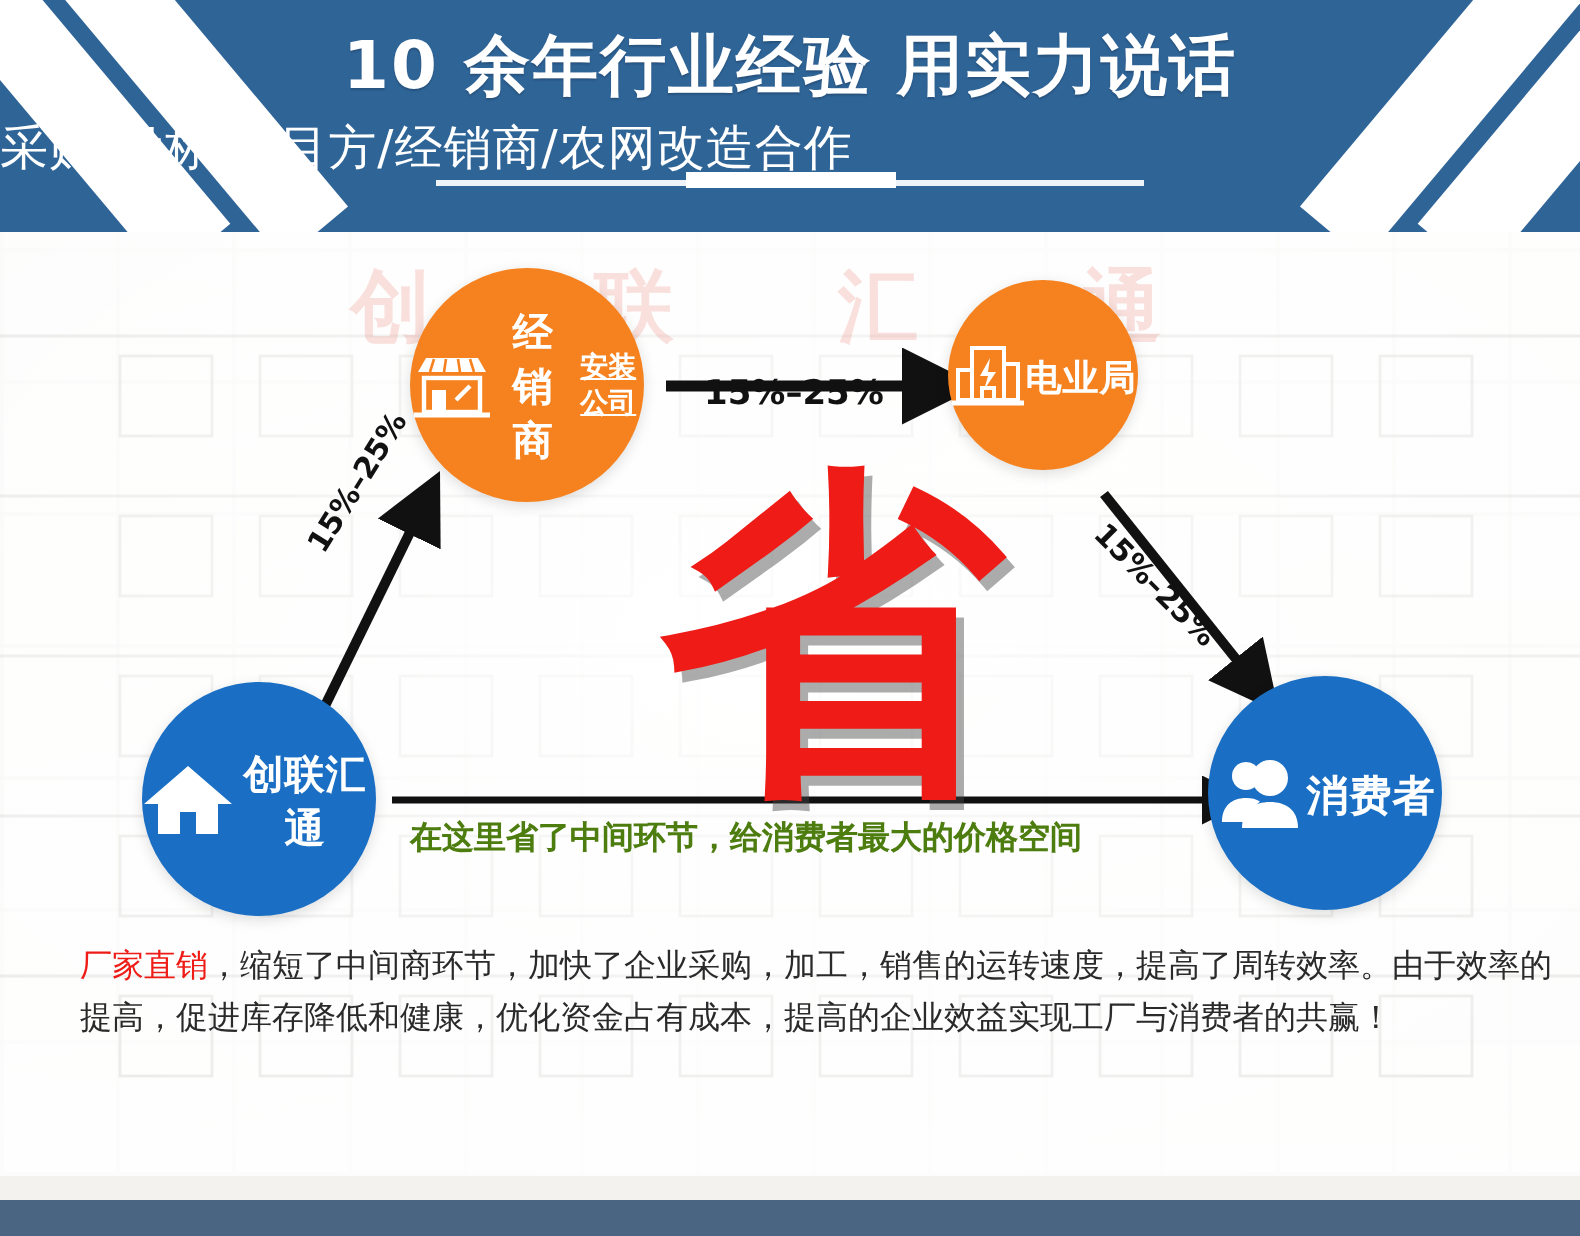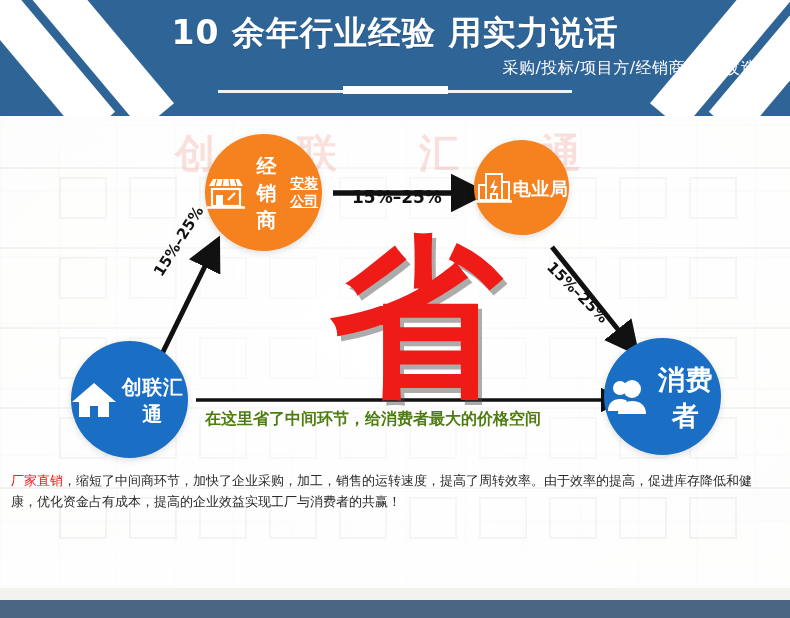--- a/index.html
+++ b/index.html
@@ -52,22 +52,22 @@
   .chev-r2 { right: -40px; top: -46px; width: 42px; height: 230px; transform: rotate(40deg); transform-origin: top right; }
 
   .h-title {
     position: absolute; left: 0; right: 0; top: 11px;
     text-align: center; color: #ffffff;
     font-size: 33px; font-weight: bold; letter-spacing: 1px;
     text-shadow: 0 1px 1px rgba(0,0,0,.18);
   }
   .h-sub {
     position: absolute; left: 0; right: 0; top: 58px;
-    text-align: right; color: #ffffff;
-    font-size: 16px; letter-spacing: .5px;
+    text-align: left; color: #ffffff;
+    font-size: 24px; letter-spacing: .5px;
   }
   .h-rule { position: absolute; left: 218px; top: 90px; width: 354px; height: 3px; background: #ffffff; opacity: .92; }
   .h-rule-mid { position: absolute; left: 343px; top: 86px; width: 105px; height: 8px; background: #ffffff; }
 
   
   .watermark {
     position: absolute; left: 0; right: 0; top: 126px;
     text-align: center;
     font-size: 40px; font-weight: bold; letter-spacing: 34px;
     color: rgba(224,78,58,0.17);
@@ -88,21 +88,21 @@
 
   .n-dealer   { left: 205px; top: 134px; width: 117px; height: 117px; background: #f5821f; }
   .n-bureau   { left: 474px; top: 140px; width: 95px;  height: 95px;  background: #f5821f; }
   .n-company  { left: 71px;  top: 341px; width: 117px; height: 117px; background: #1a6fc4; }
   .n-consumer { left: 604px; top: 338px; width: 117px; height: 117px; background: #1a6fc4; }
 
   .n-dealer .nm   { font-size: 20px; margin-top: 2px; }
   .n-dealer .sb   { font-size: 14px; margin-top: 1px; }
   .n-bureau .nm   { font-size: 18px; margin-top: 2px; }
   .n-company .nm  { font-size: 20px; margin-top: 3px; }
-  .n-consumer .nm { font-size: 27px; margin-top: 3px; }
+  .n-consumer .nm { font-size: 21px; margin-top: 3px; }
 
   
   .sheng {
     position: absolute; left: 330px; top: 232px;
     font-size: 172px; font-weight: bold; color: #ee1b16;
     line-height: 1;
     font-family: "DejaVu Sans", "Liberation Sans", sans-serif;
     text-shadow: 4px 5px 0 rgba(70,70,70,.45);
   }
 
@@ -113,22 +113,22 @@
   }
   .lbl-top   { left: 352px; top: 187px; font-size: 17px; }
   .lbl-left  { left: 150px; top: 270px; font-size: 15px; transform: rotate(-58deg); transform-origin: left top; }
   .lbl-right { left: 556px; top: 258px; font-size: 15px; transform: rotate(45deg); transform-origin: left top; }
   .lbl-bot   { left: 205px; top: 409px; font-size: 16px; color: #4d7c0f; }
 
   svg.arrows { position: absolute; left: 0; top: 0; width: 790px; height: 618px; pointer-events: none; }
 
   
   .body-text {
-    position: absolute; left: 11px; width: 744px;
-    font-size: 13px; line-height: 1.62; color: #2a2a2a;
+    position: absolute; left: 40px; width: 744px;
+    font-size: 16px; line-height: 1.62; color: #2a2a2a;
   }
   .p1 { top: 470px; }
   .p2 { top: 528px; }
   .hl { color: #ee1b16; }
 
   .footer-bar { position: absolute; left: 0; bottom: 0; width: 790px; height: 18px; background: #4a6582; }
 </style>
 </head>
 <body>
 

